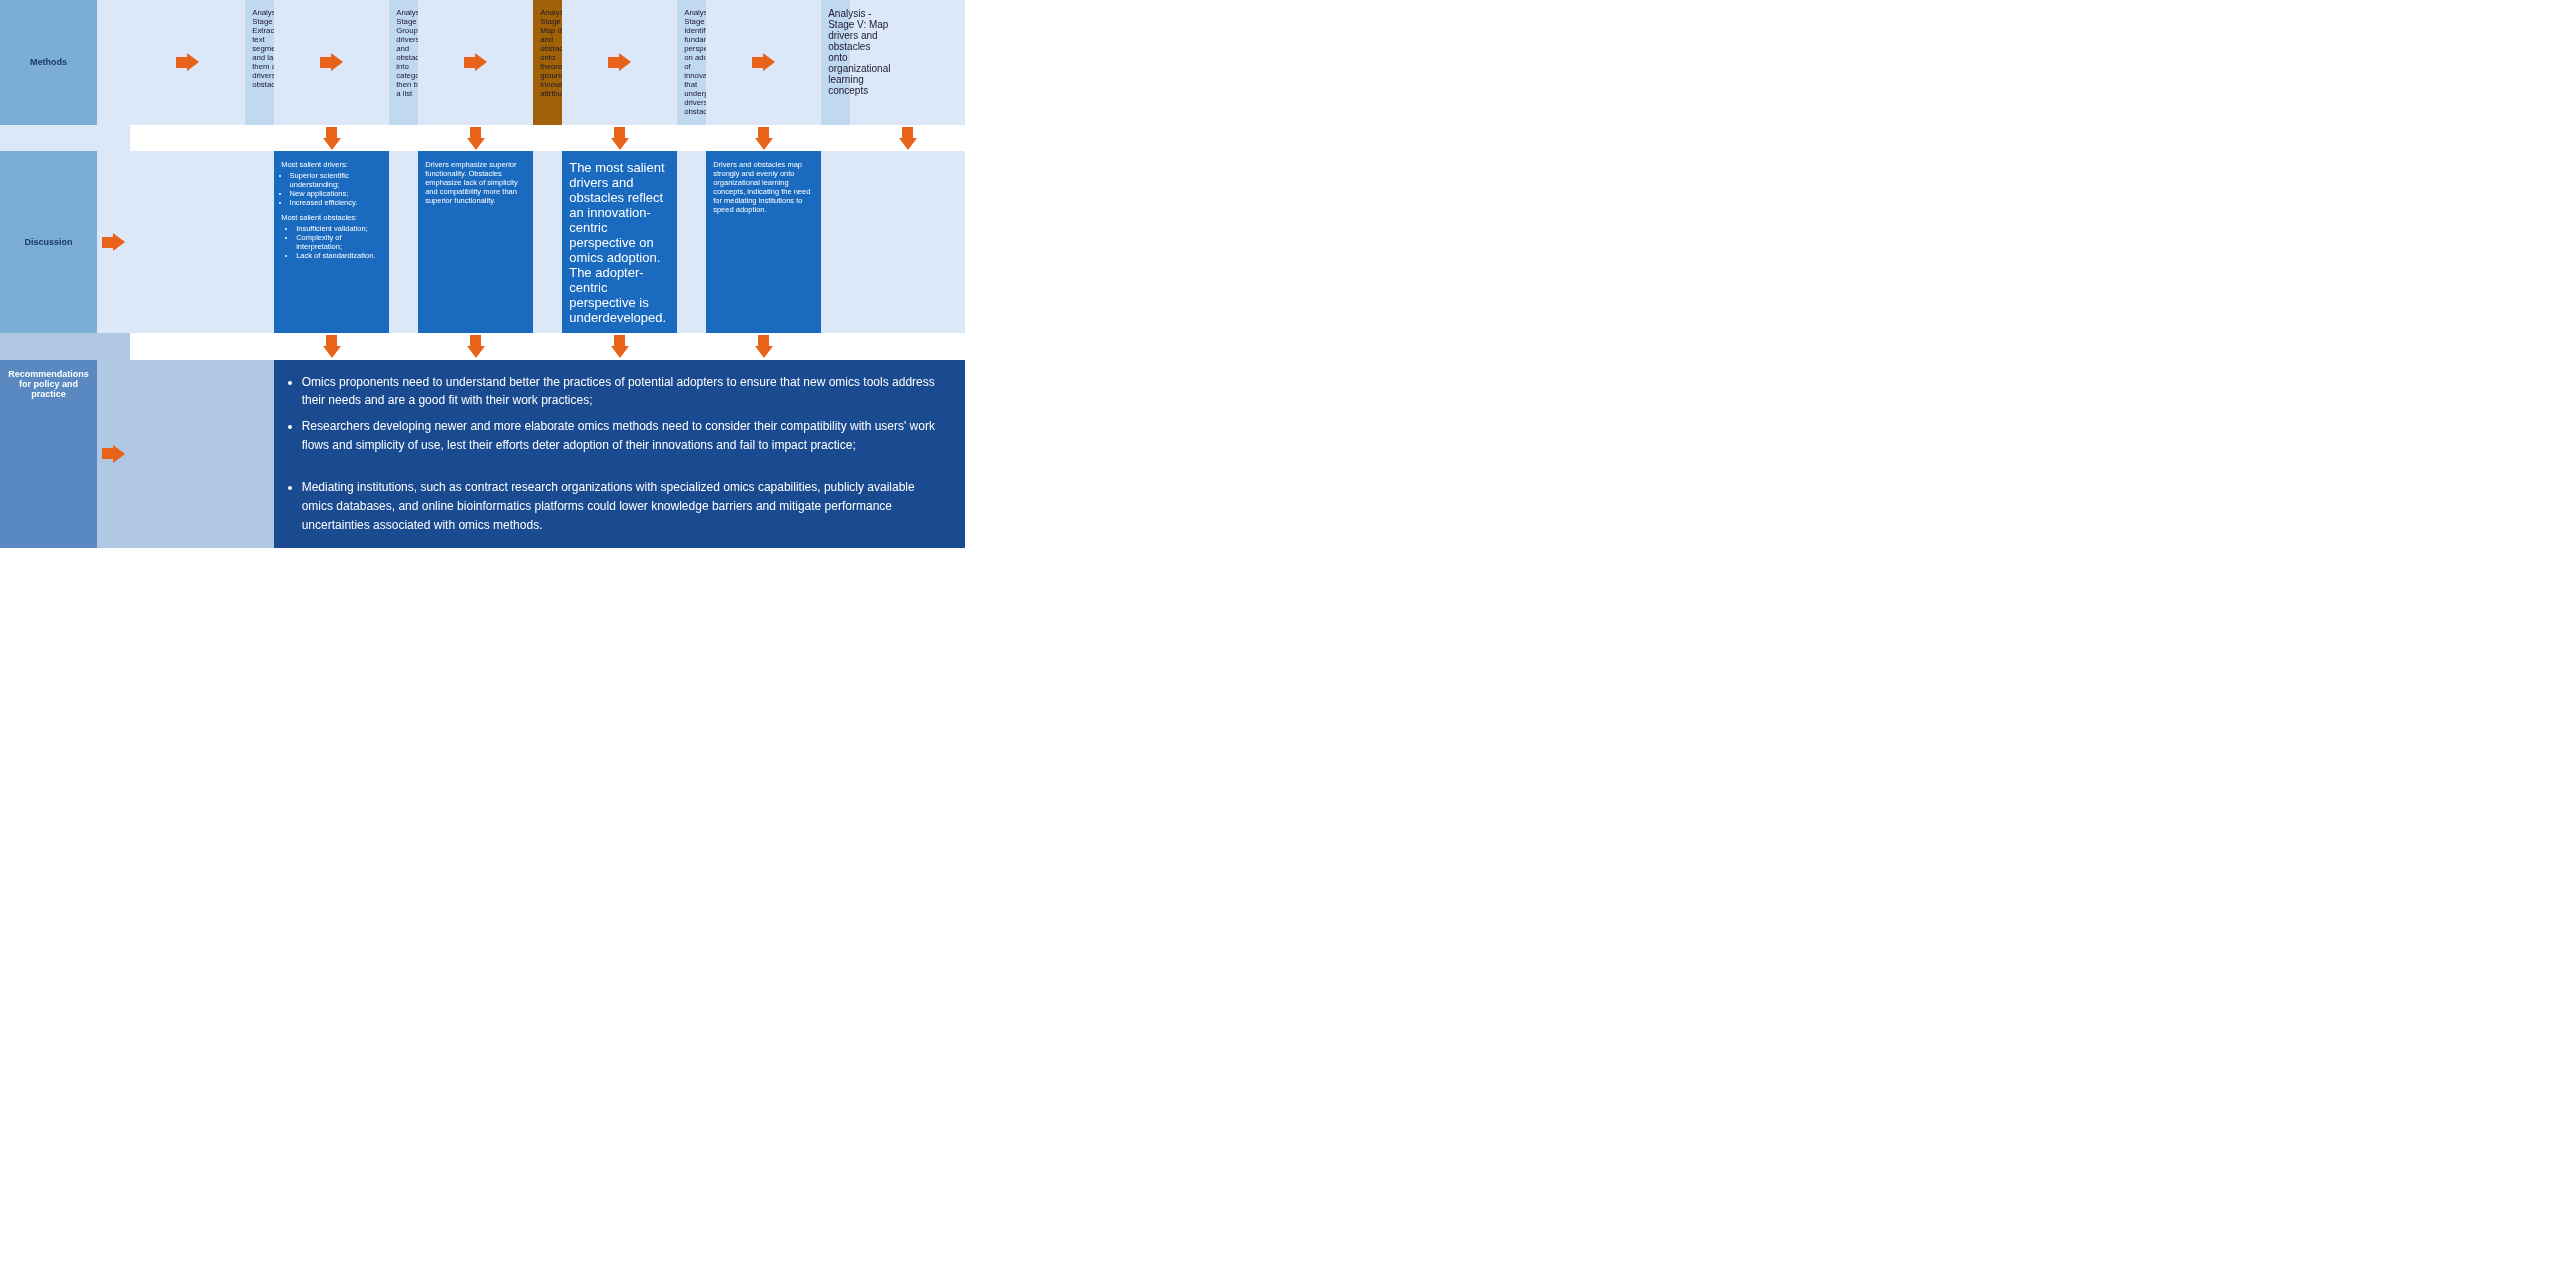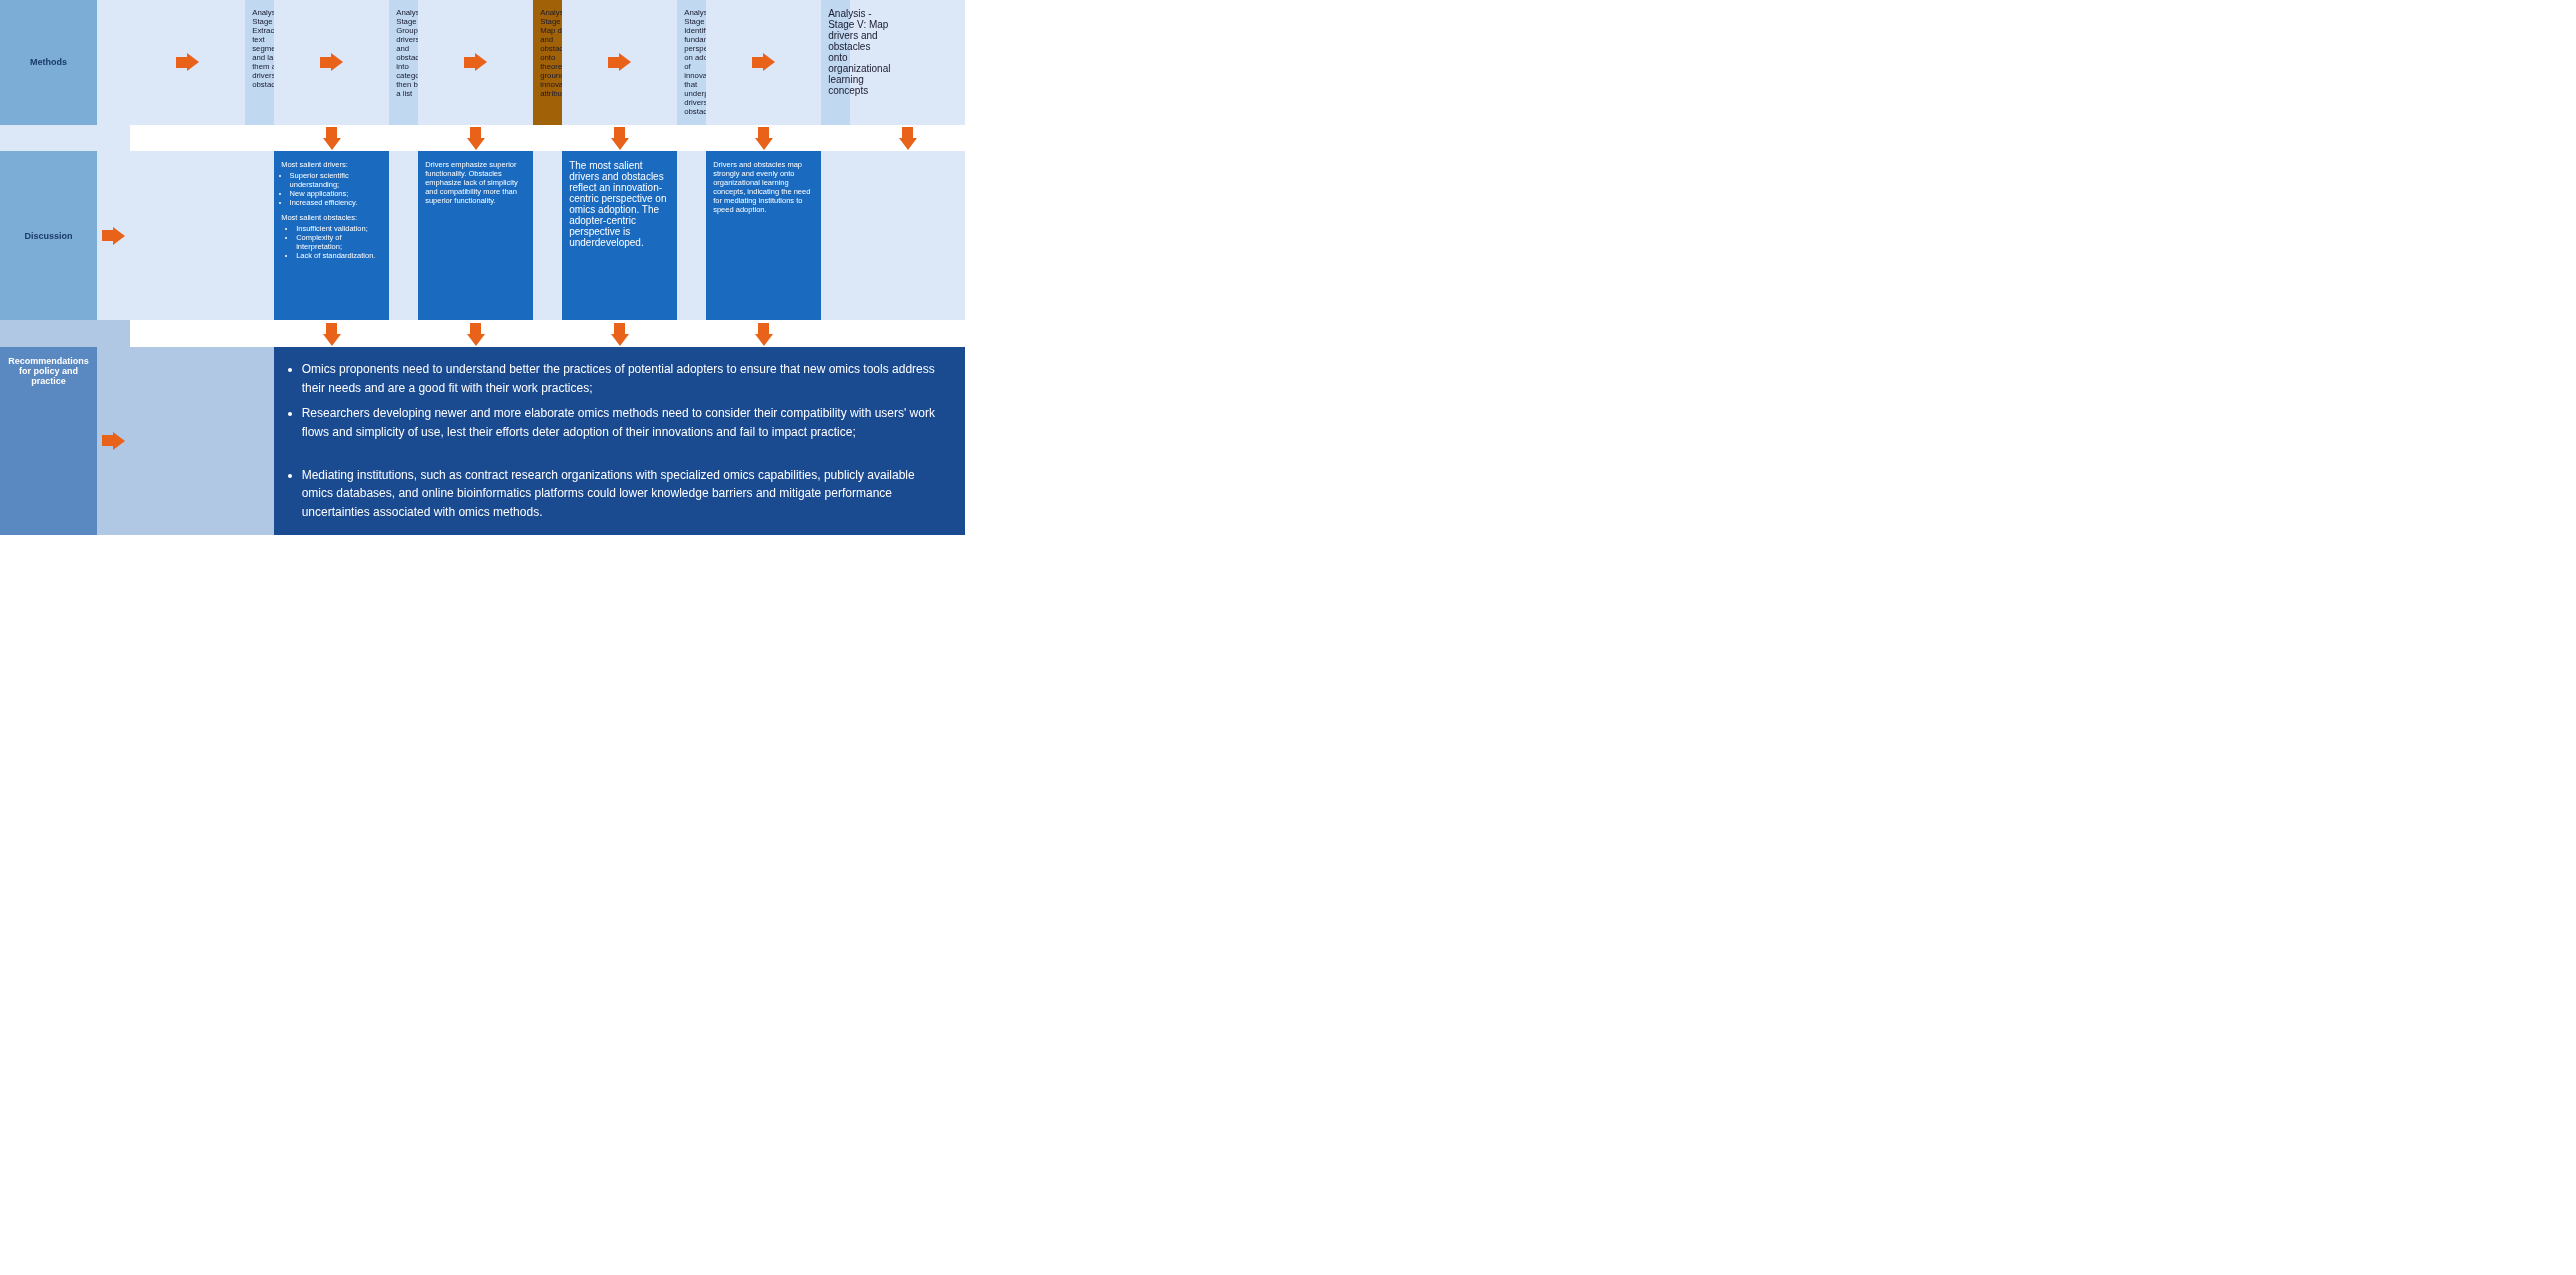--- a/index.html
+++ b/index.html
@@ -204,21 +204,21 @@
     </div>
 
     <div style="background:#dce8f8;"></div>
 
     <div style="background:#1a6ac0; color:#fff; padding:8.4px 7.2px; font-size:7.5px;">
       <span>Drivers emphasize superior functionality. Obstacles emphasize  lack of simplicity and compatibility more than superior functionality.</span>
     </div>
 
     <div style="background:#dce8f8;"></div>
 
-    <div style="background:#1a6ac0; color:#fff; padding:8.4px 7.2px; font-size:10px;">
+    <div style="background:#1a6ac0; color:#fff; padding:8.4px 7.2px; font-size:13px;">
       <span>The most salient drivers and obstacles reflect an innovation-centric perspective on omics adoption. The adopter-centric perspective is underdeveloped.</span>
     </div>
 
     <div style="background:#dce8f8;"></div>
 
     <div style="background:#1a6ac0; color:#fff; padding:8.4px 7.2px; font-size:7.5px;">
       <span>Drivers and obstacles map strongly and evenly onto organizational learning concepts, indicating the need for mediating institutions to speed adoption.</span>
     </div>
 
     <div style="background:#dce8f8;"></div>

